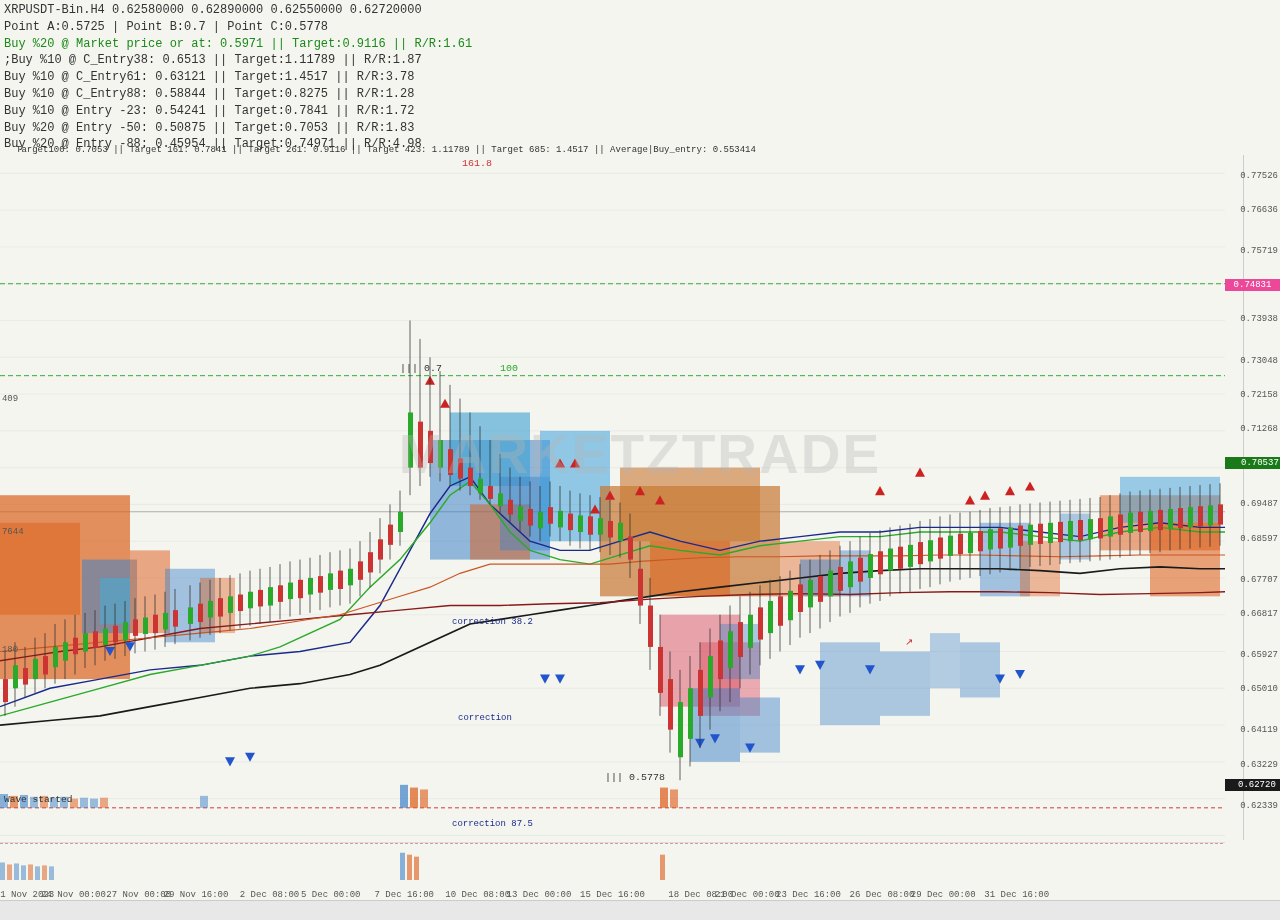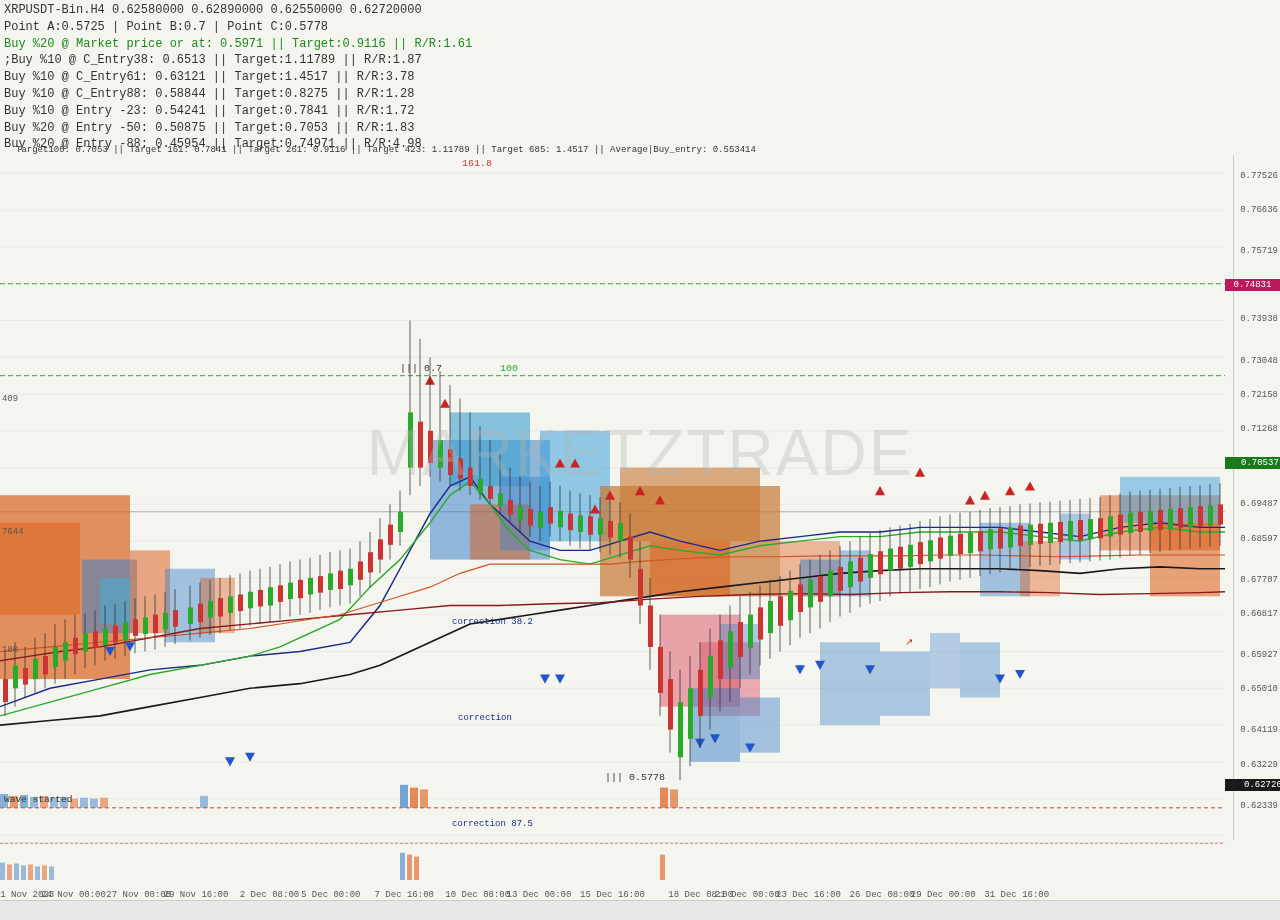--- a/index.html
+++ b/index.html
@@ -29,51 +29,51 @@
       z-index: 10;
       max-width: 700px;
     }
     .info-line { white-space: nowrap; }
     .info-green { color: #1a8a1a; }
 
     #price-axis {
       position: absolute;
       top: 155px;
       right: 0;
-      width: 47px;
+      width: 37px;
       bottom: 80px;
       background: #f5f5f0;
       border-left: 1px solid #ccc;
       font-size: 9px;
       color: #333;
       margin-left: 28px;
     }
 
     .price-label {
       position: absolute;
       right: 2px;
       font-size: 9px;
       color: #555;
       transform: translateY(-50%);
     }
     .price-label-current {
       position: absolute;
       right: 0;
       background: #1a1a1a;
       color: #fff;
-      padding: 1px 19px;
+      padding: 1px 13px;
       font-size: 9px;
       transform: translateY(-50%);
       width: 55px;
       text-align: center;
     }
     .price-label-green {
       position: absolute;
       right: 0;
-      background: #be185d;
+      background: #ec4899;
       color: #fff;
       padding: 1px 3px;
       font-size: 9px;
       transform: translateY(-50%);
       width: 55px;
       text-align: center;
     }
     .price-label-dkgreen {
       position: absolute;
       right: 0;
@@ -122,22 +122,22 @@
       border-top: 1px solid #ccc;
     }
 
     
     #watermark {
       position: absolute;
       top: 50%;
       left: 50%;
       transform: translate(-50%, -60%);
       color: rgba(180,180,180,0.35);
-      font-size: 64px;
-      font-weight: normal;
+      font-size: 55px;
+      font-weight: bold;
       font-family: Arial, sans-serif;
       white-space: nowrap;
       pointer-events: none;
       z-index: 1;
       letter-spacing: 2px;
     }
 
     #main-svg {
       position: absolute;
       top: 0; left: 0;

